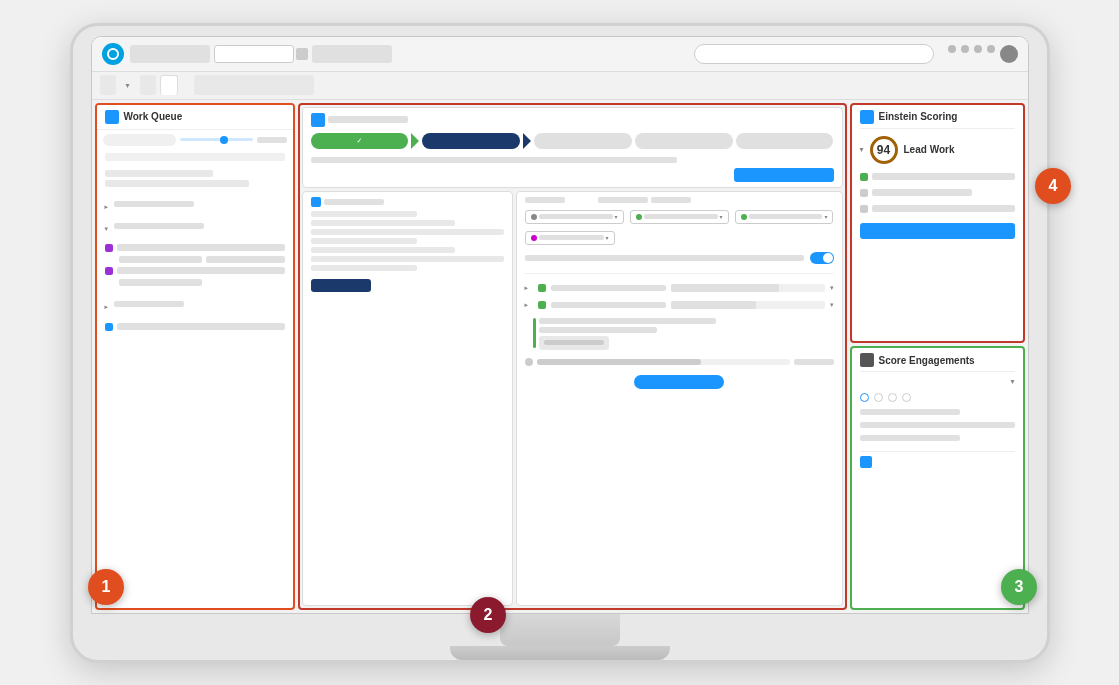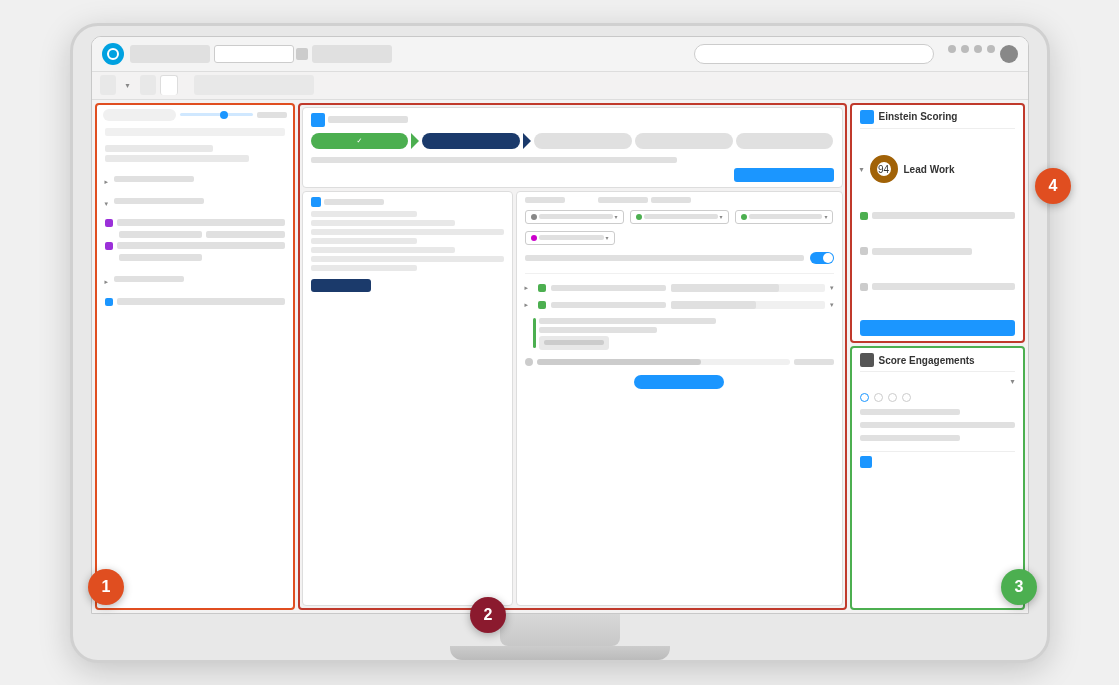--- a/index.html
+++ b/index.html
@@ -521,21 +521,20 @@
     
     .einstein-panel {
       border: 2.5px solid #c0392b;
       border-radius: 4px;
       background: #fff;
       flex: 1;
       padding: 5px 8px;
       display: flex;
       flex-direction: column;
       gap: 4px;
-      justify-content: space-between;
     }
     .einstein-header {
       display: flex;
       align-items: center;
       gap: 5px;
       border-bottom: 1px solid #eee;
       padding-bottom: 4px;
     }
     .einstein-icon {
       width: 14px;
@@ -555,26 +554,26 @@
       padding: 3px 0;
     }
     .lead-score-chevron {
       font-size: 8px;
       color: #888;
     }
     .score-circle {
       width: 28px;
       height: 28px;
       border-radius: 50%;
-      border: 7px solid #a16207;
+      border: 3px solid #a16207;
       display: flex;
       align-items: center;
       justify-content: center;
-      font-size: 10px;
-      font-weight: 400;
+      font-size: 12px;
+      font-weight: 700;
       color: #333;
     }
     .lead-score-label {
       font-size: 10px;
       font-weight: 600;
       color: #333;
     }
     .einstein-bar-row {
       display: flex;
       align-items: center;
@@ -728,20 +727,24 @@
         <div class="sf-nav-dropdown">▾</div>
         <div class="sf-nav-tab"></div>
         <div class="sf-nav-tab active"></div>
         <div style="width:8px;"></div>
         <div class="sf-nav-tab" style="width:120px;"></div>
       </div>
 
       <div class="main-content">
 
         <div class="work-queue-panel panel">
+          <div class="panel-header">
+            <div class="panel-header-icon"></div>
+            <span>Work Queue</span>
+          </div>
           <div class="wq-search-row">
             <div class="wq-search-box"></div>
             <div class="wq-slider-track">
               <div class="wq-slider-knob"></div>
             </div>
             <div style="width:30px; height:6px; background:#e0e0e0; border-radius:2px;"></div>
           </div>
           <div class="wq-filter-row"></div>
           <div class="wq-section">
             <div class="wq-row short"></div>

